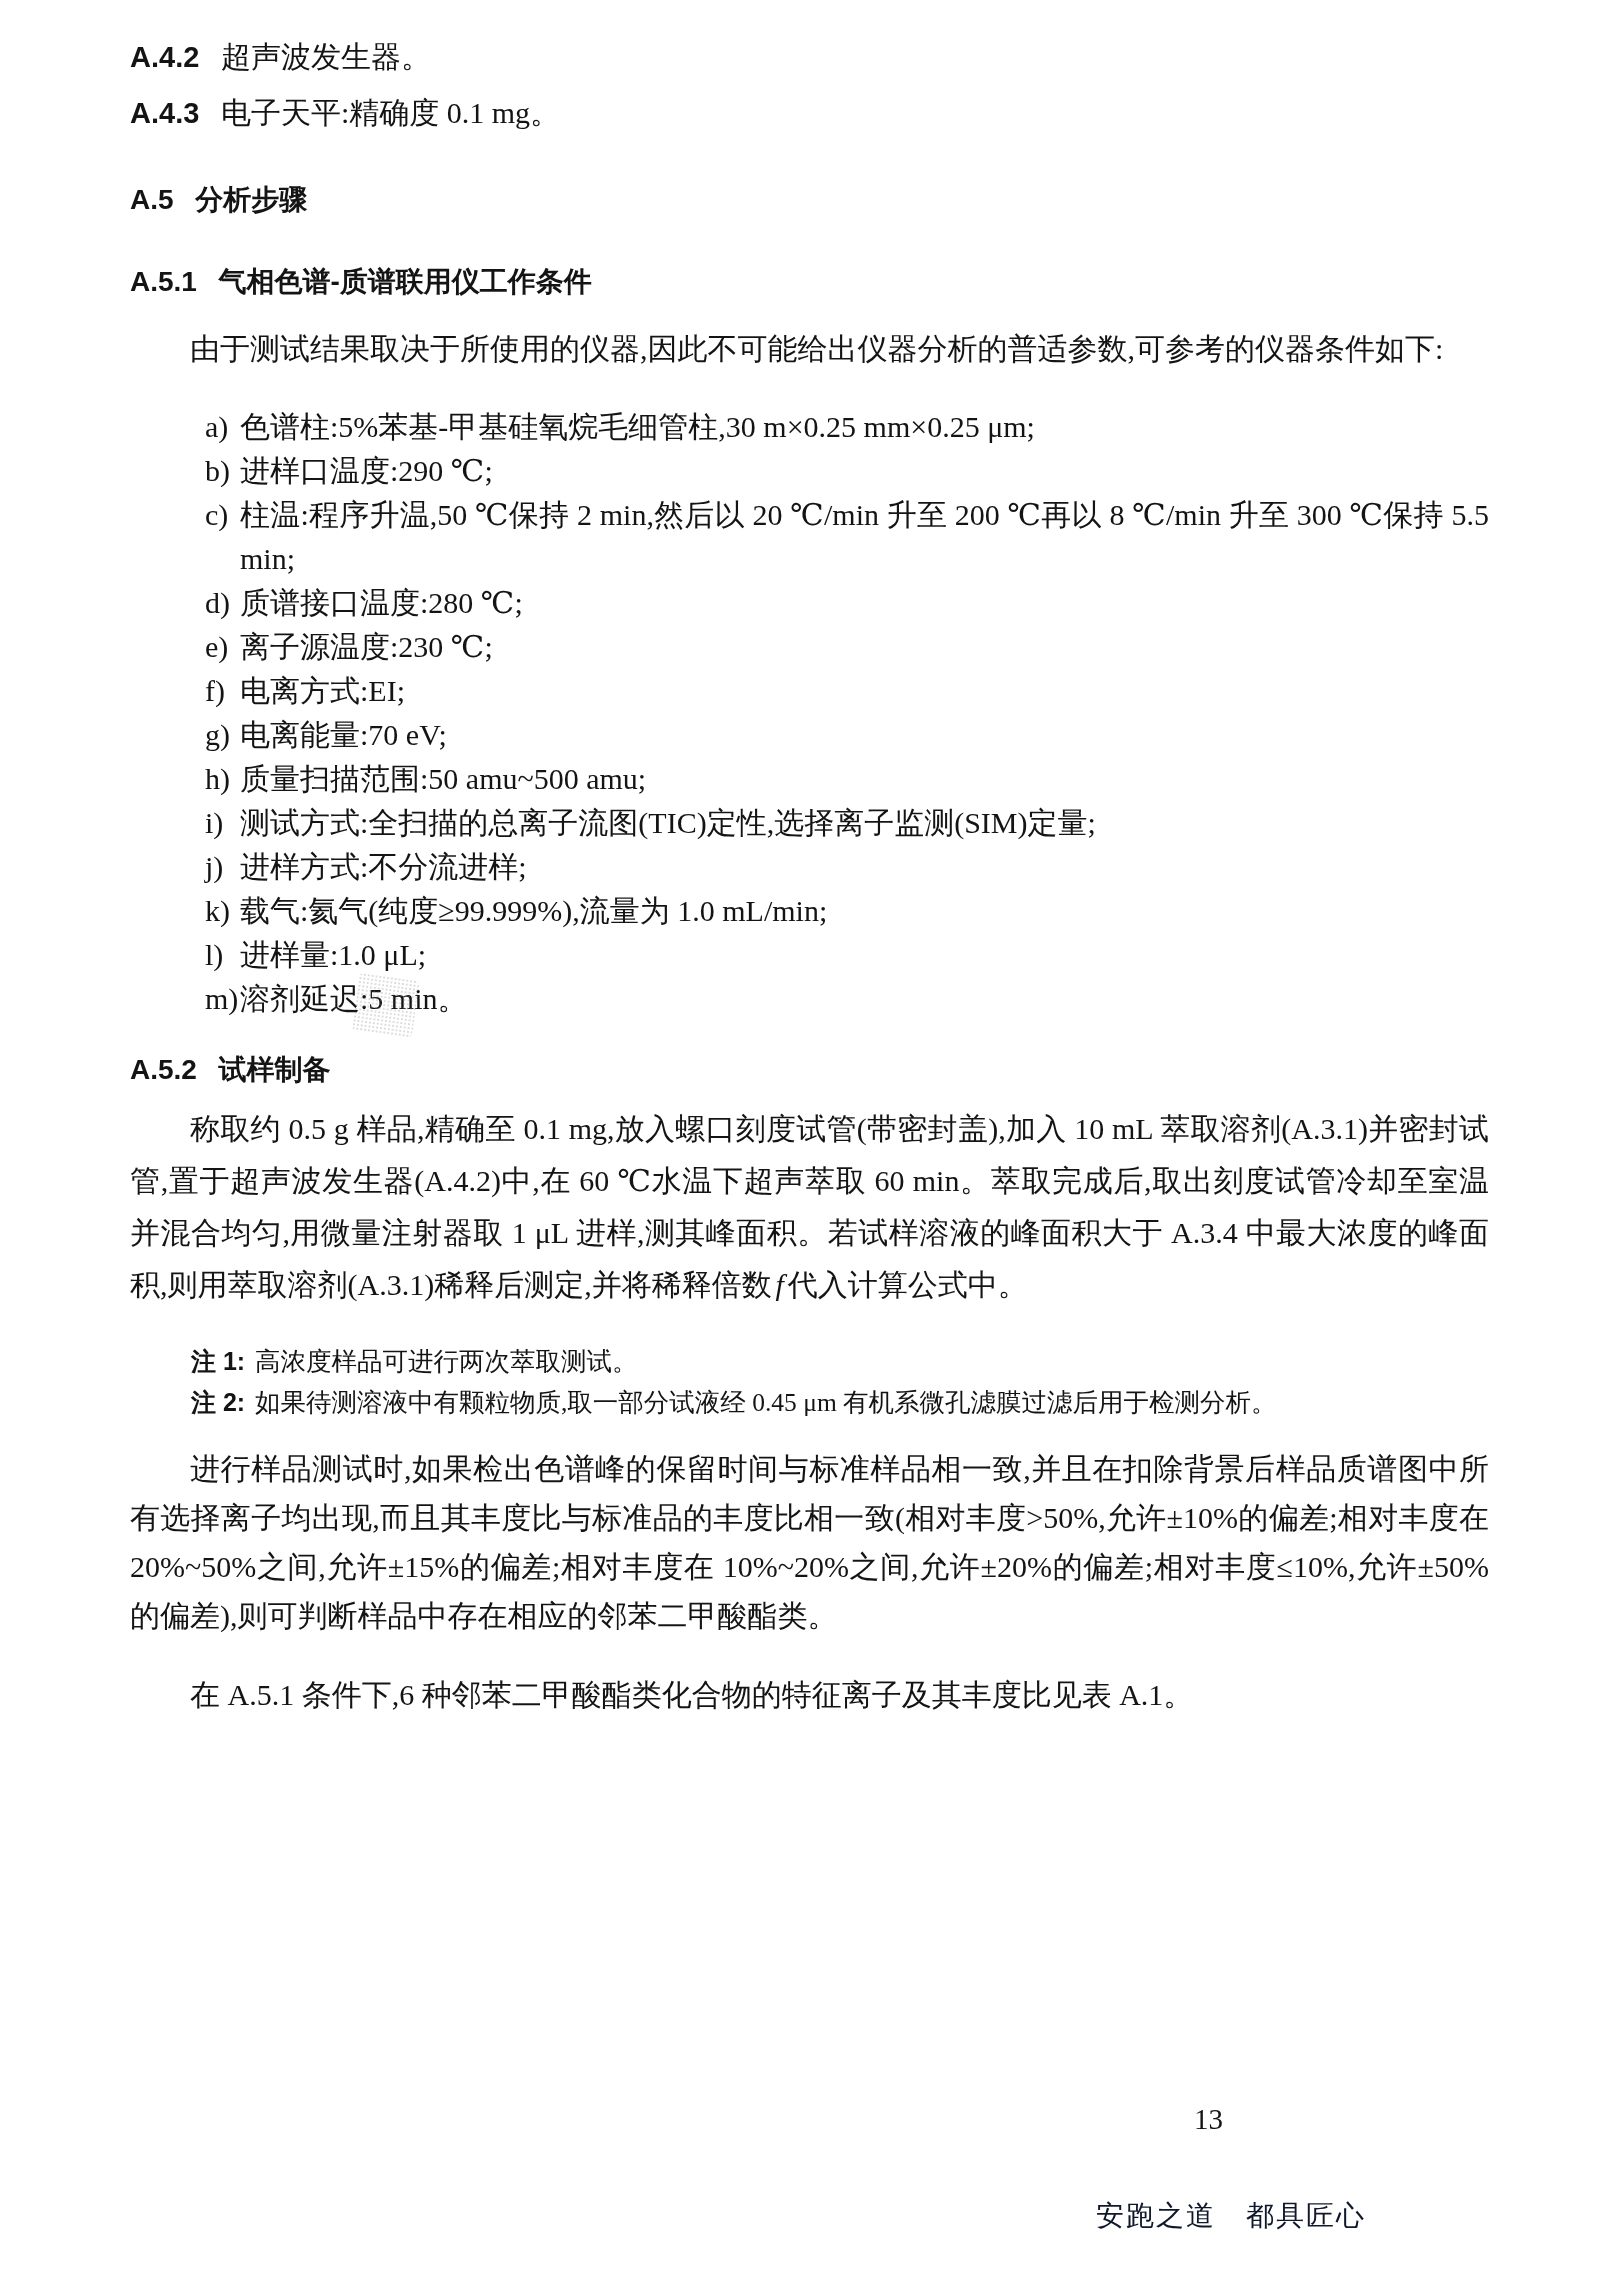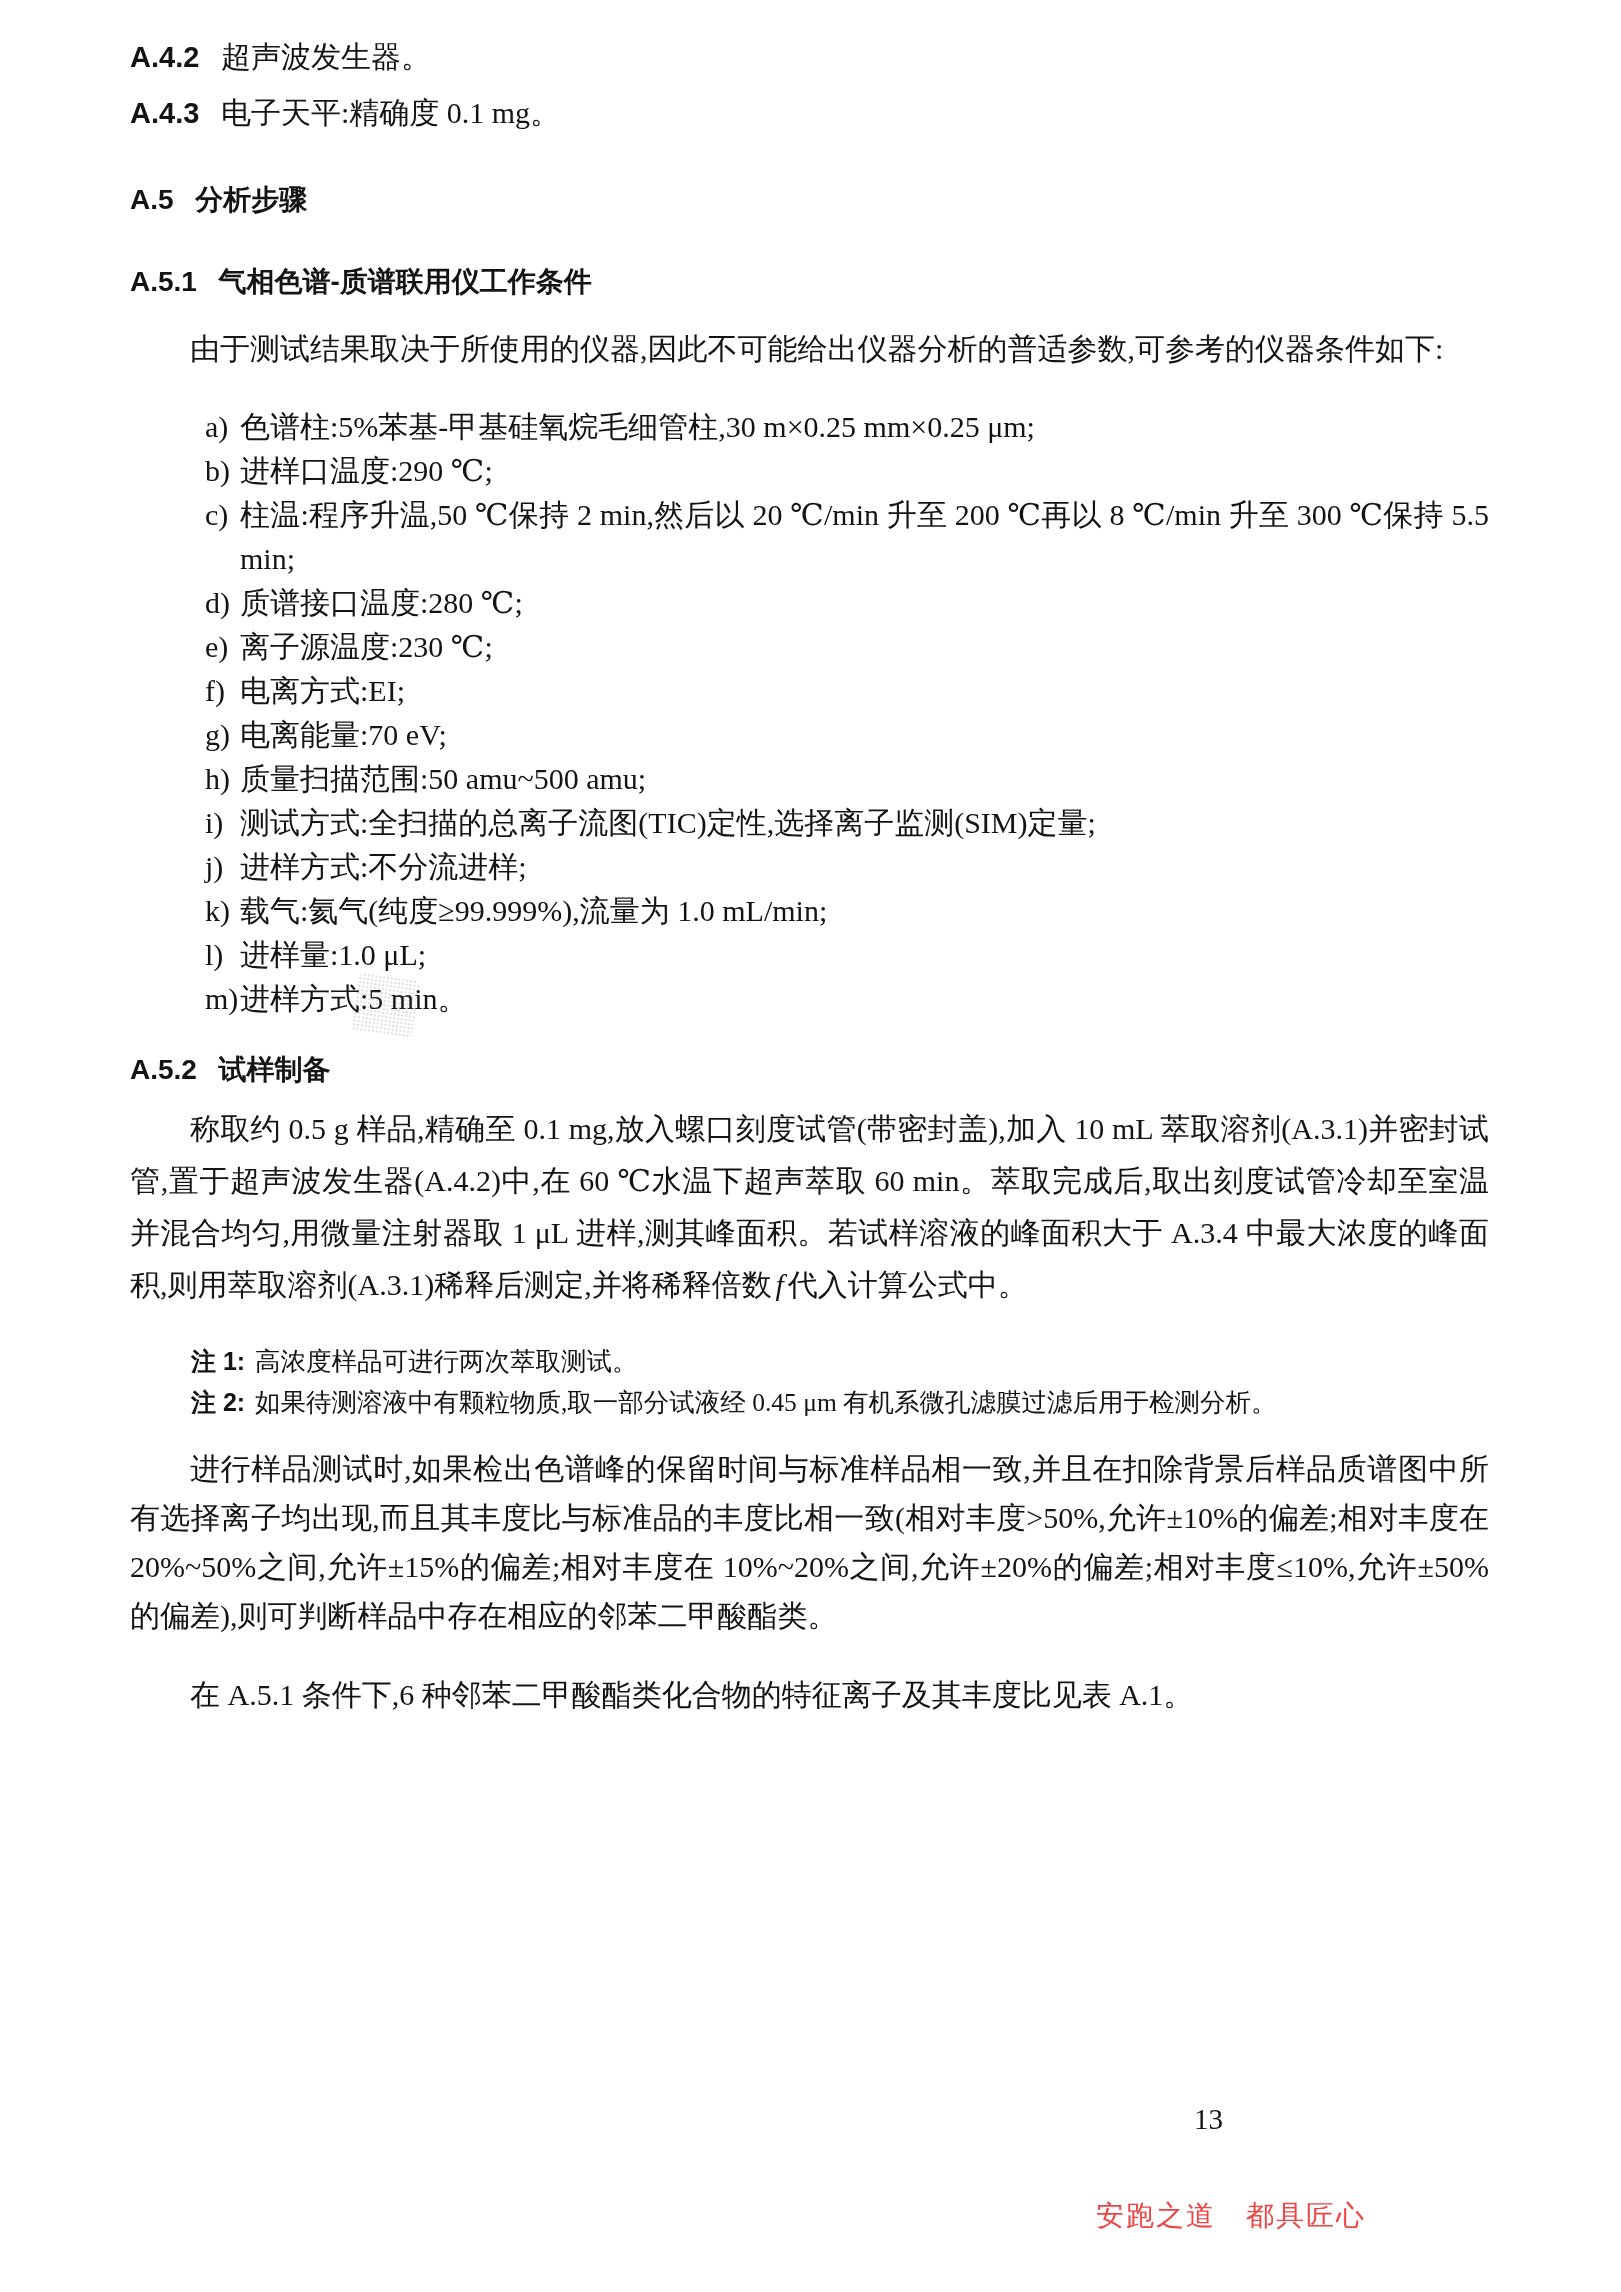--- a/index.html
+++ b/index.html
@@ -84,21 +84,21 @@
   .page-number{
     position:absolute;
     left:1194px;top:2103px;
     font-size:29px;
     line-height:33px;
   }
   .watermark{
     position:absolute;
     left:1096px;top:2197px;
     font-size:28px;
-    color:#ef4444;
+    color:#0f172a;
     letter-spacing:2px;
     font-family:"Liberation Sans","DejaVu Sans",sans-serif;
     white-space:nowrap;
   }
   .smudge{
     position:absolute;
     left:355px;top:976px;
     width:61px;height:59px;
     background-image:radial-gradient(#8f8f8f 1px, transparent 1.3px);
     background-size:3.9px 3.9px;
@@ -175,21 +175,21 @@
       <div class="cond-item">
         <span class="label">k)</span>
         <span class="text">载气:氦气(纯度≥99.999%),流量为 1.0 mL/min;</span>
       </div>
       <div class="cond-item">
         <span class="label">l)</span>
         <span class="text">进样量:1.0 μL;</span>
       </div>
       <div class="cond-item">
         <span class="label">m)</span>
-        <span class="text">进样方式:5 min。</span>
+        <span class="text">溶剂延迟:5 min。</span>
       </div>
     </div>
 
     <div class="heading h-a52">
       <span class="num">A.5.2</span><span>试样制备</span>
     </div>
 
     <p class="body-para"><span>称取约 0.5 g 样品,精确至 0.1 mg,放入螺口刻度试管(带密封盖),加入 10 mL 萃取溶剂(A.3.1)并密封试管,置于超声波发生器(A.4.2)中,在 60 ℃水温下超声萃取 60 min。萃取完成后,取出刻度试管冷却至室温并混合均匀,用微量注射器取 1 μL 进样,测其峰面积。若试样溶液的峰面积大于 A.3.4 中最大浓度的峰面积,则用萃取溶剂(A.3.1)稀释后测定,并将稀释倍数</span><span class="sym-f">f</span><span>代入计算公式中。</span></p>
 
     <div class="notes">

